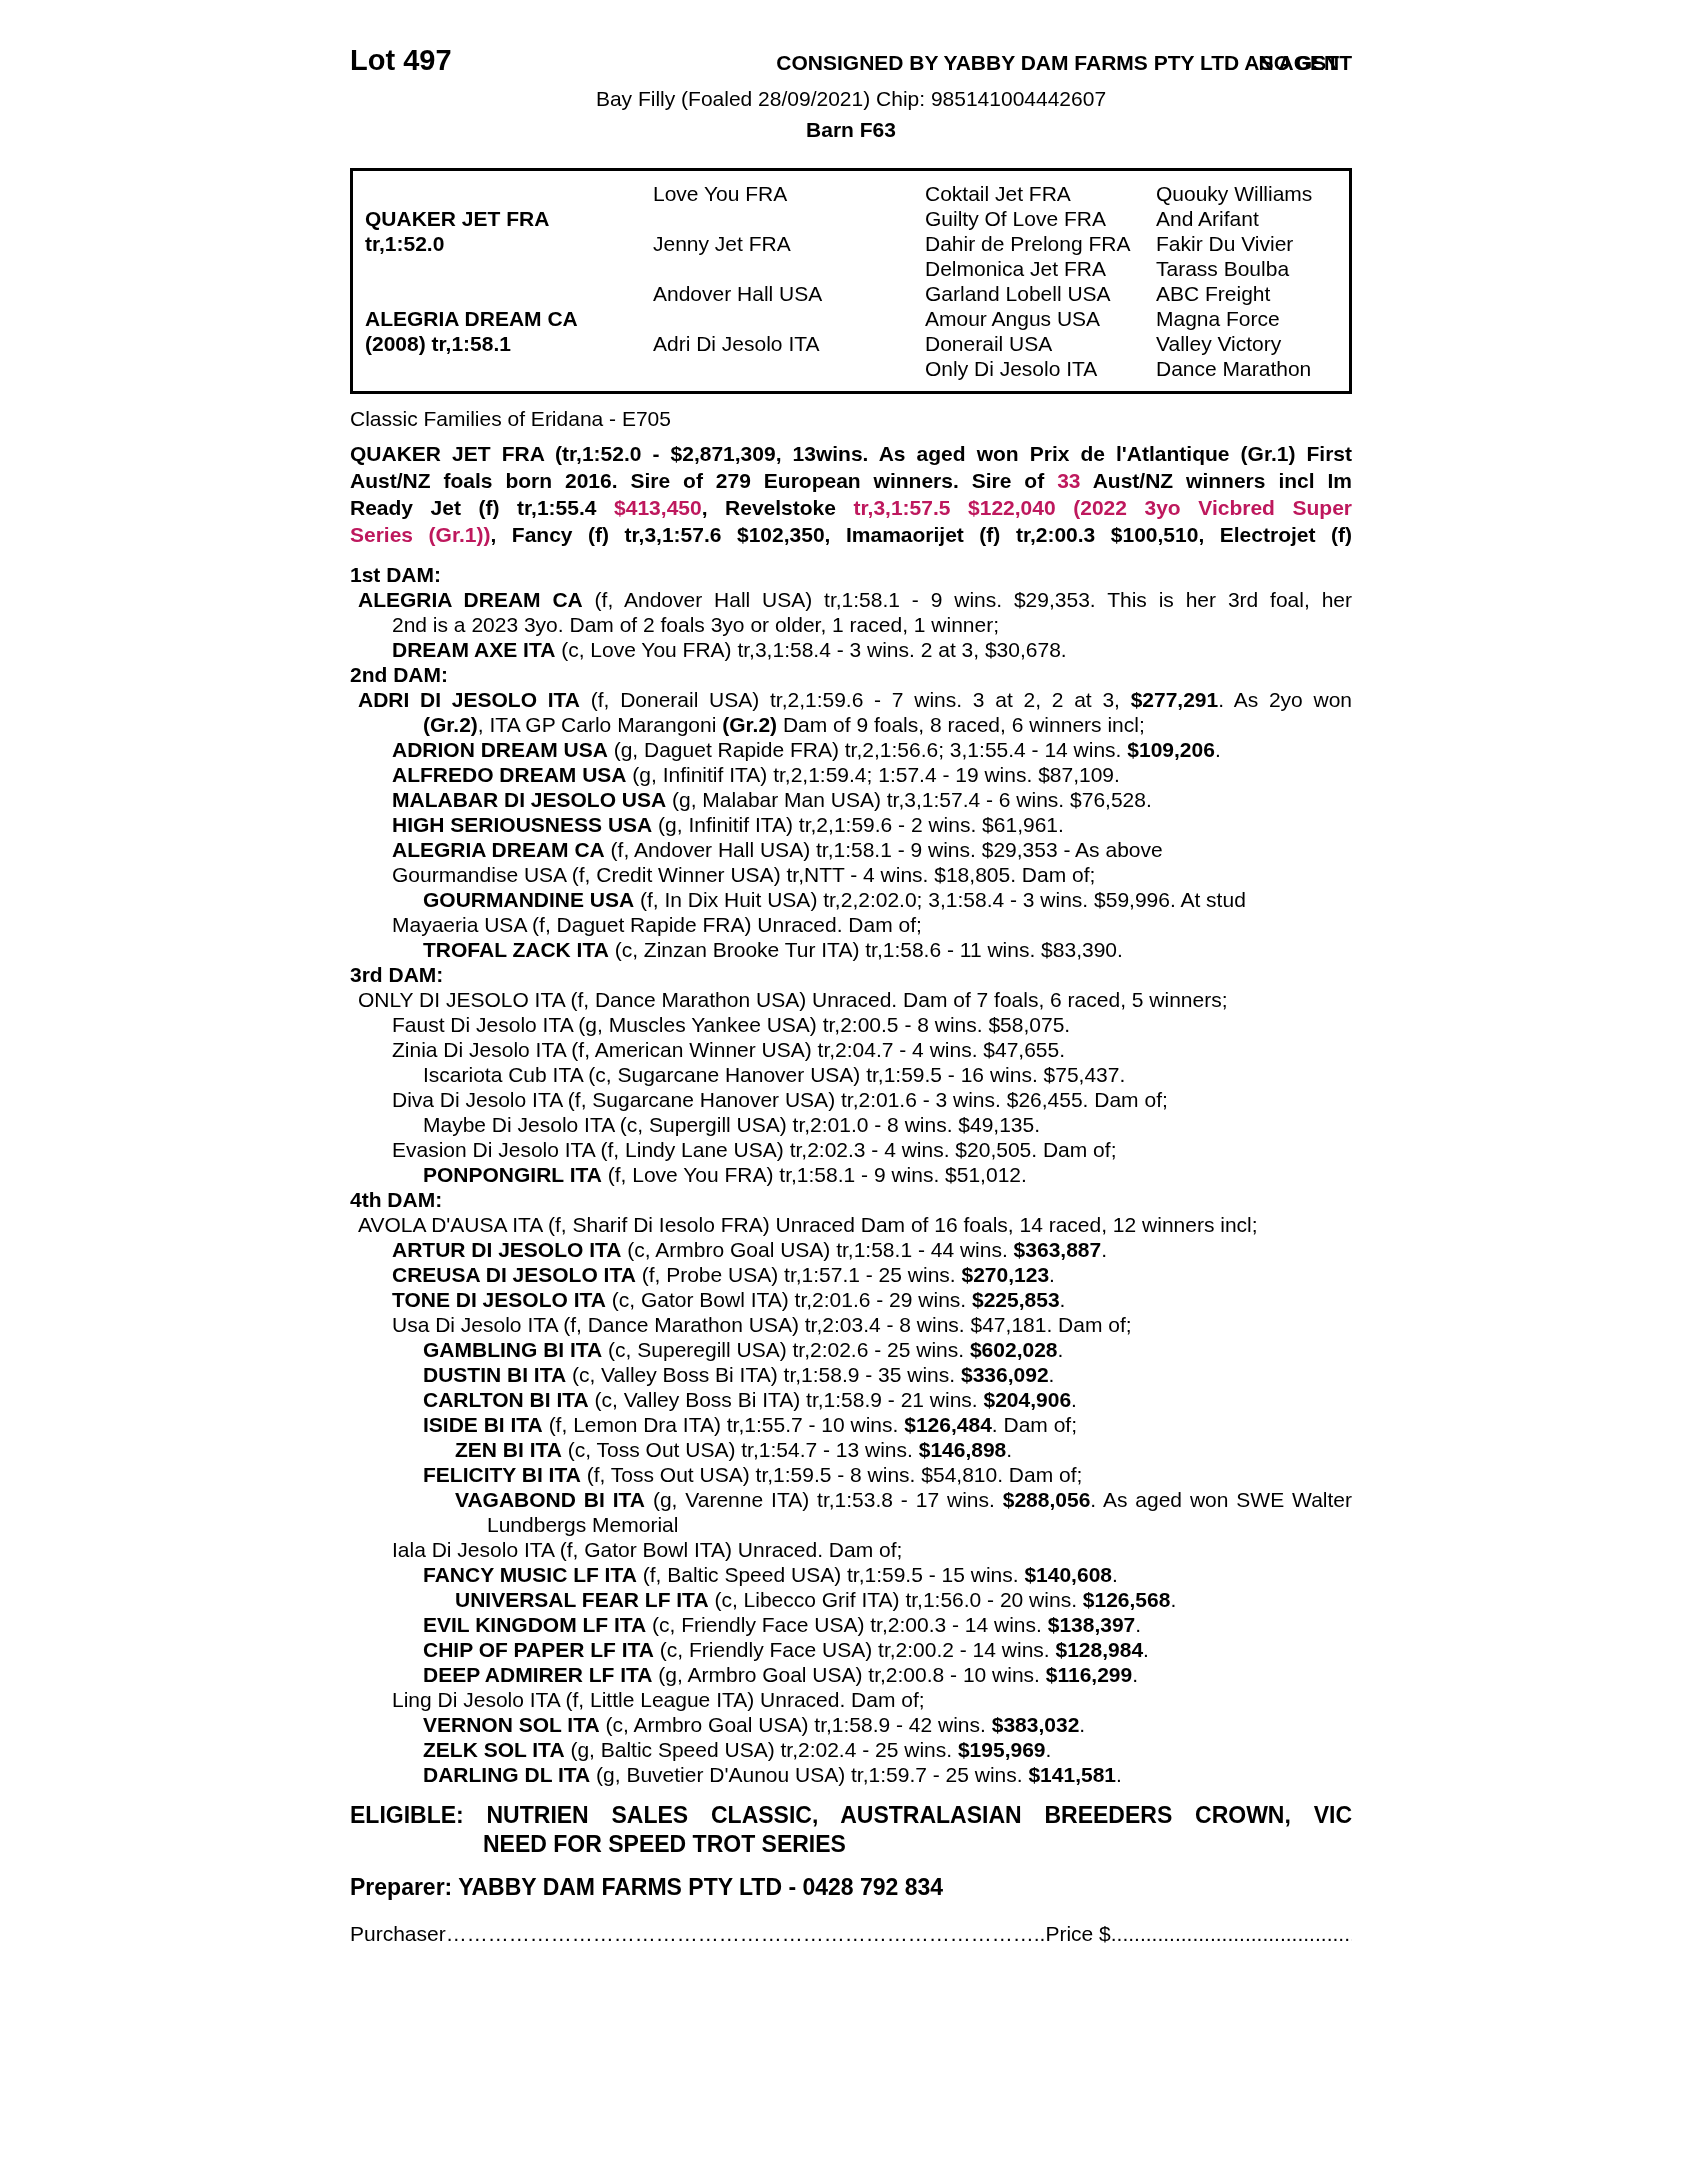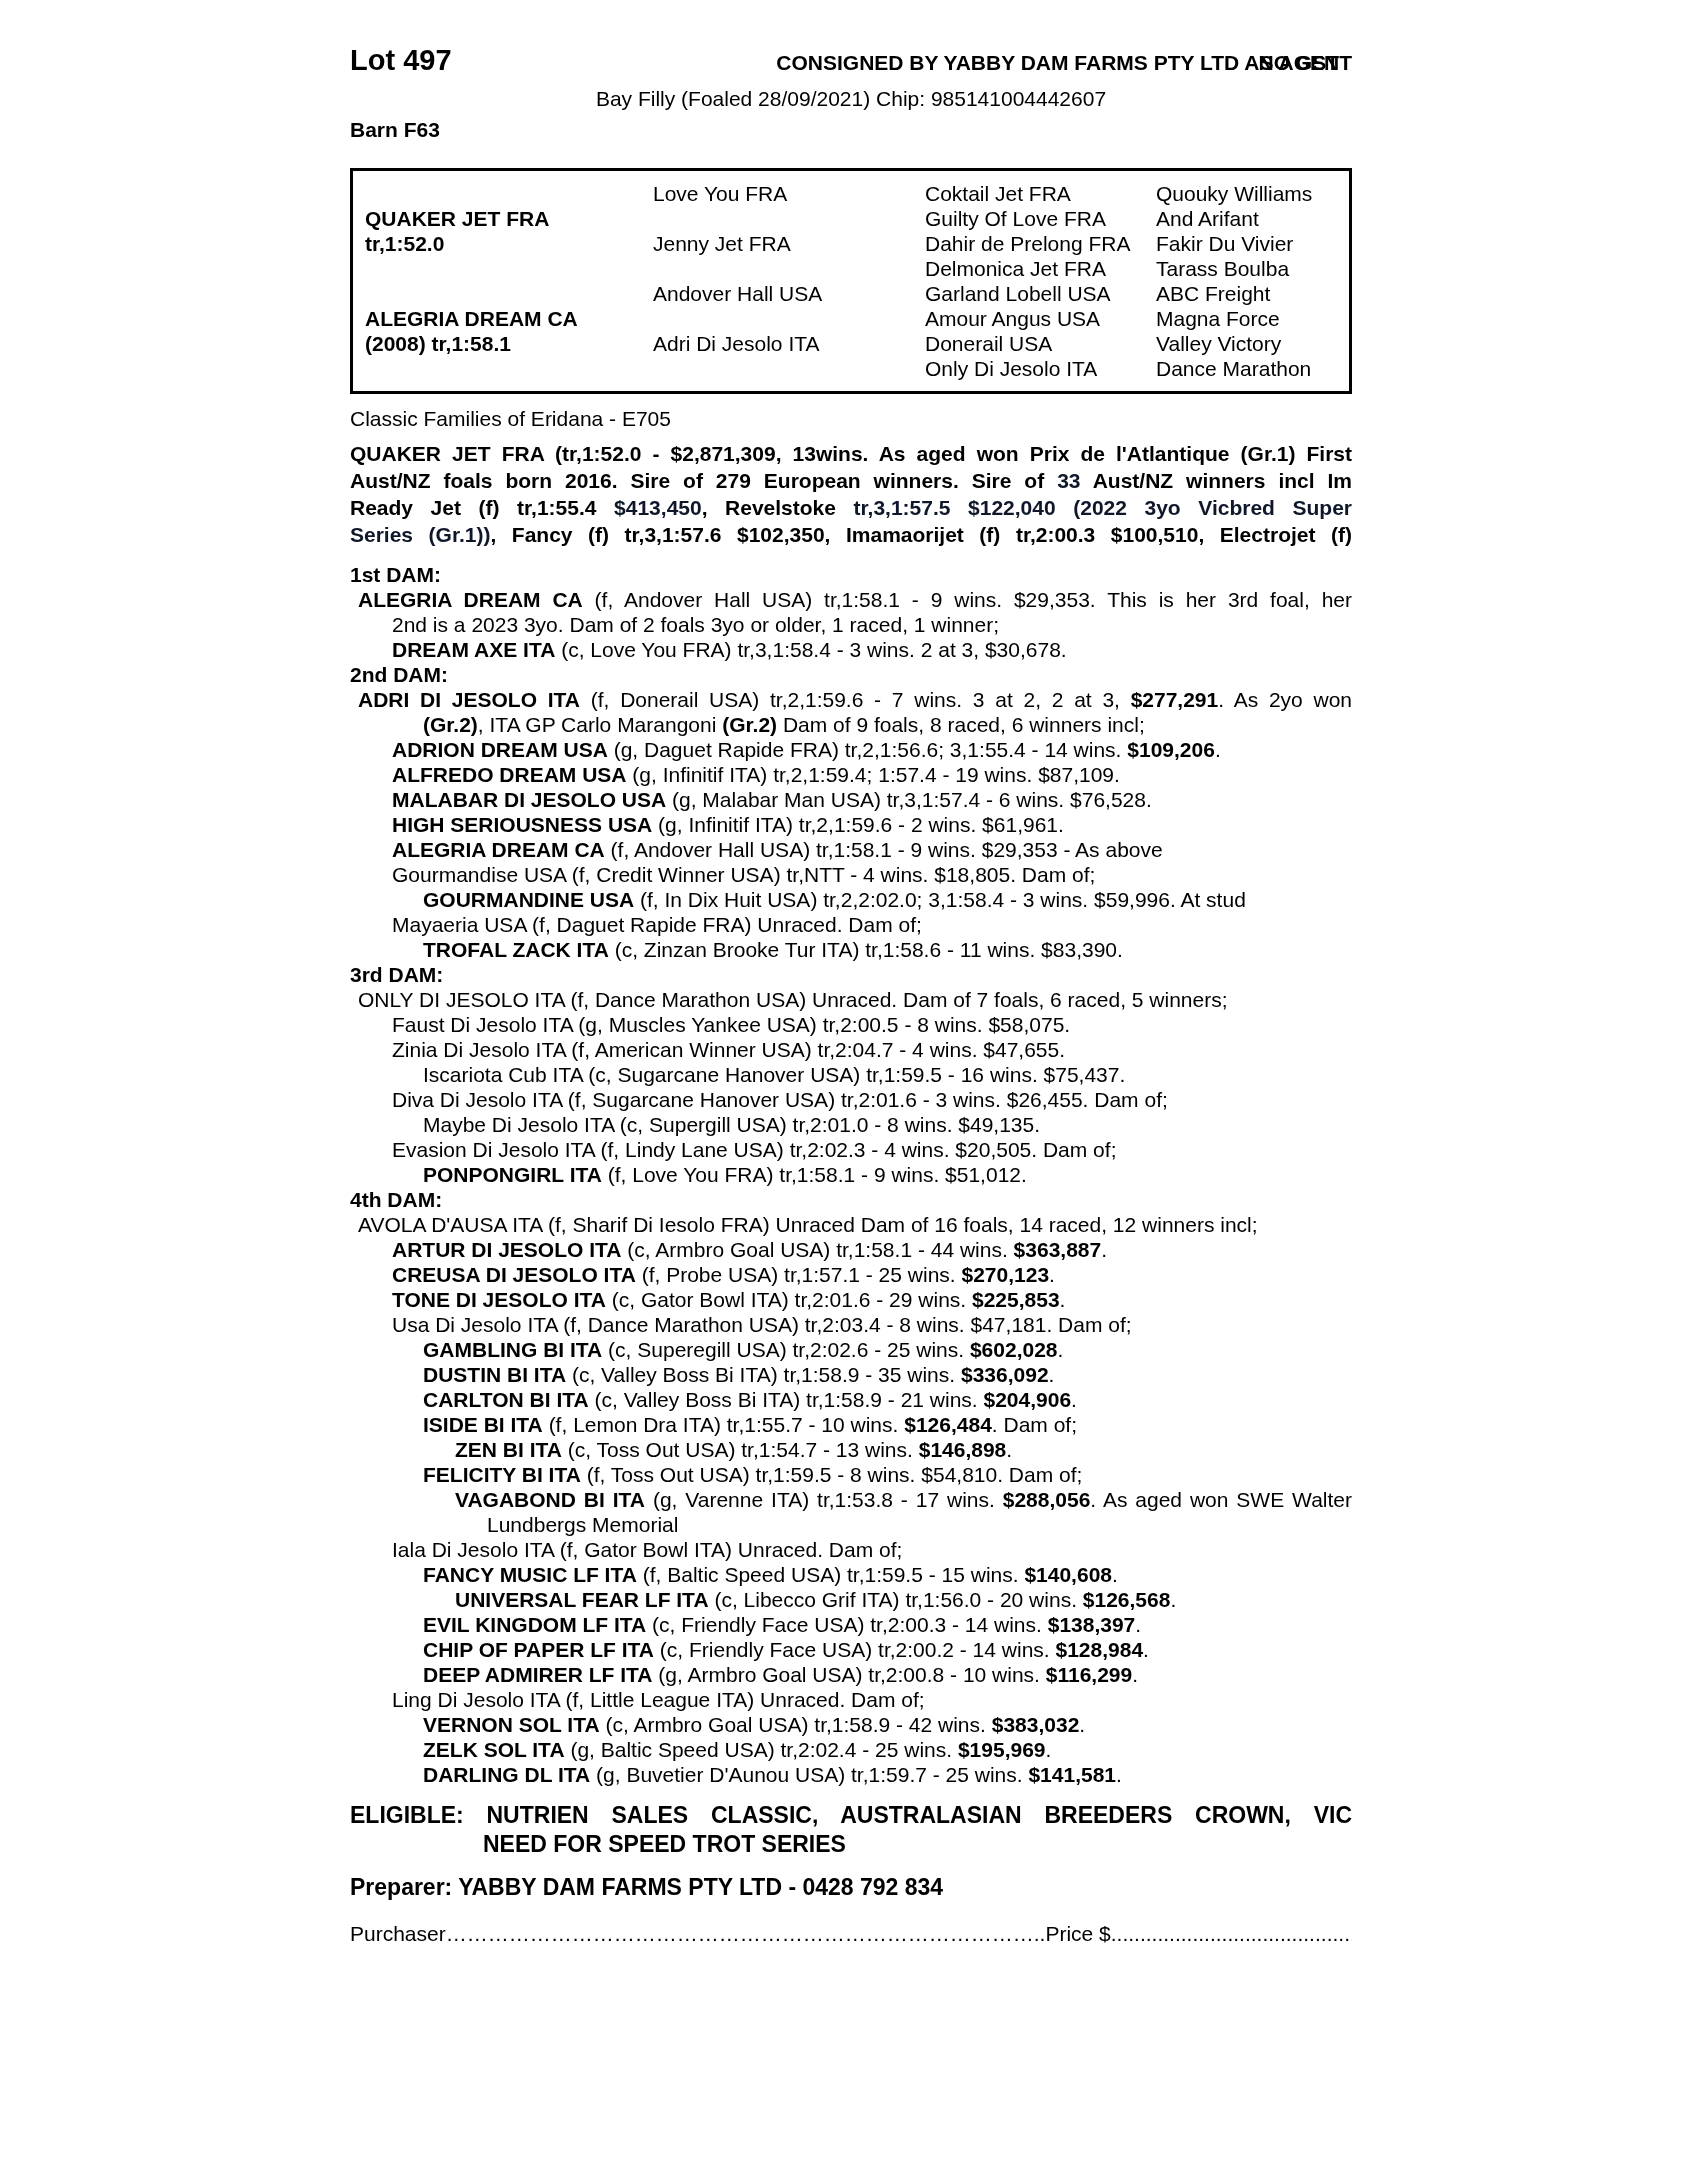--- a/index.html
+++ b/index.html
@@ -1,27 +1,27 @@
 <!DOCTYPE html>
 <html><head>
 <meta charset="utf-8">
 <style>
   html,body{margin:0;padding:0;background:#ffffff;}
   .page{position:relative;width:1683px;height:2178px;background:#ffffff;overflow:hidden;
         font-family:"Liberation Sans","DejaVu Sans",sans-serif;color:#000;}
   .content{position:absolute;left:350px;top:44px;width:1002px;}
   .b{font-weight:bold;}
-  .r{color:#0f172a;}
+  .r{color:#be185d;}
   
   .hdr1{position:relative;height:38px;}
   .lot{position:absolute;left:0;top:0;font-size:29px;font-weight:bold;text-align:right;}
   .consigned{position:absolute;left:0;right:0;top:7px;text-align:right;font-size:21px;font-weight:bold;}
   .nogst{position:absolute;right:13px;top:7px;font-size:21px;font-weight:bold;}
   .hdr2{margin-top:5px;text-align:center;font-size:21px;}
-  .hdr3{margin-top:7px;text-align:left;font-size:21px;font-weight:bold;}
+  .hdr3{margin-top:7px;text-align:center;font-size:21px;font-weight:bold;}
   
   .ped-table{margin-top:26px;border:3px solid #000;padding:10px 0 10px 12px;
              display:grid;grid-template-columns:288px 272px 231px 1fr;grid-auto-rows:25px;
              font-size:21px;}
   .cell{white-space:nowrap;line-height:25px;}
   
   .family-note{margin-top:12px;font-size:21px;line-height:25px;}
   .sire-para{margin-top:9px;font-size:20px;font-weight:bold;}
   .sire-para .pline{line-height:27px;}
   .pline{font-size:21px;line-height:25px;min-height:25px;}

